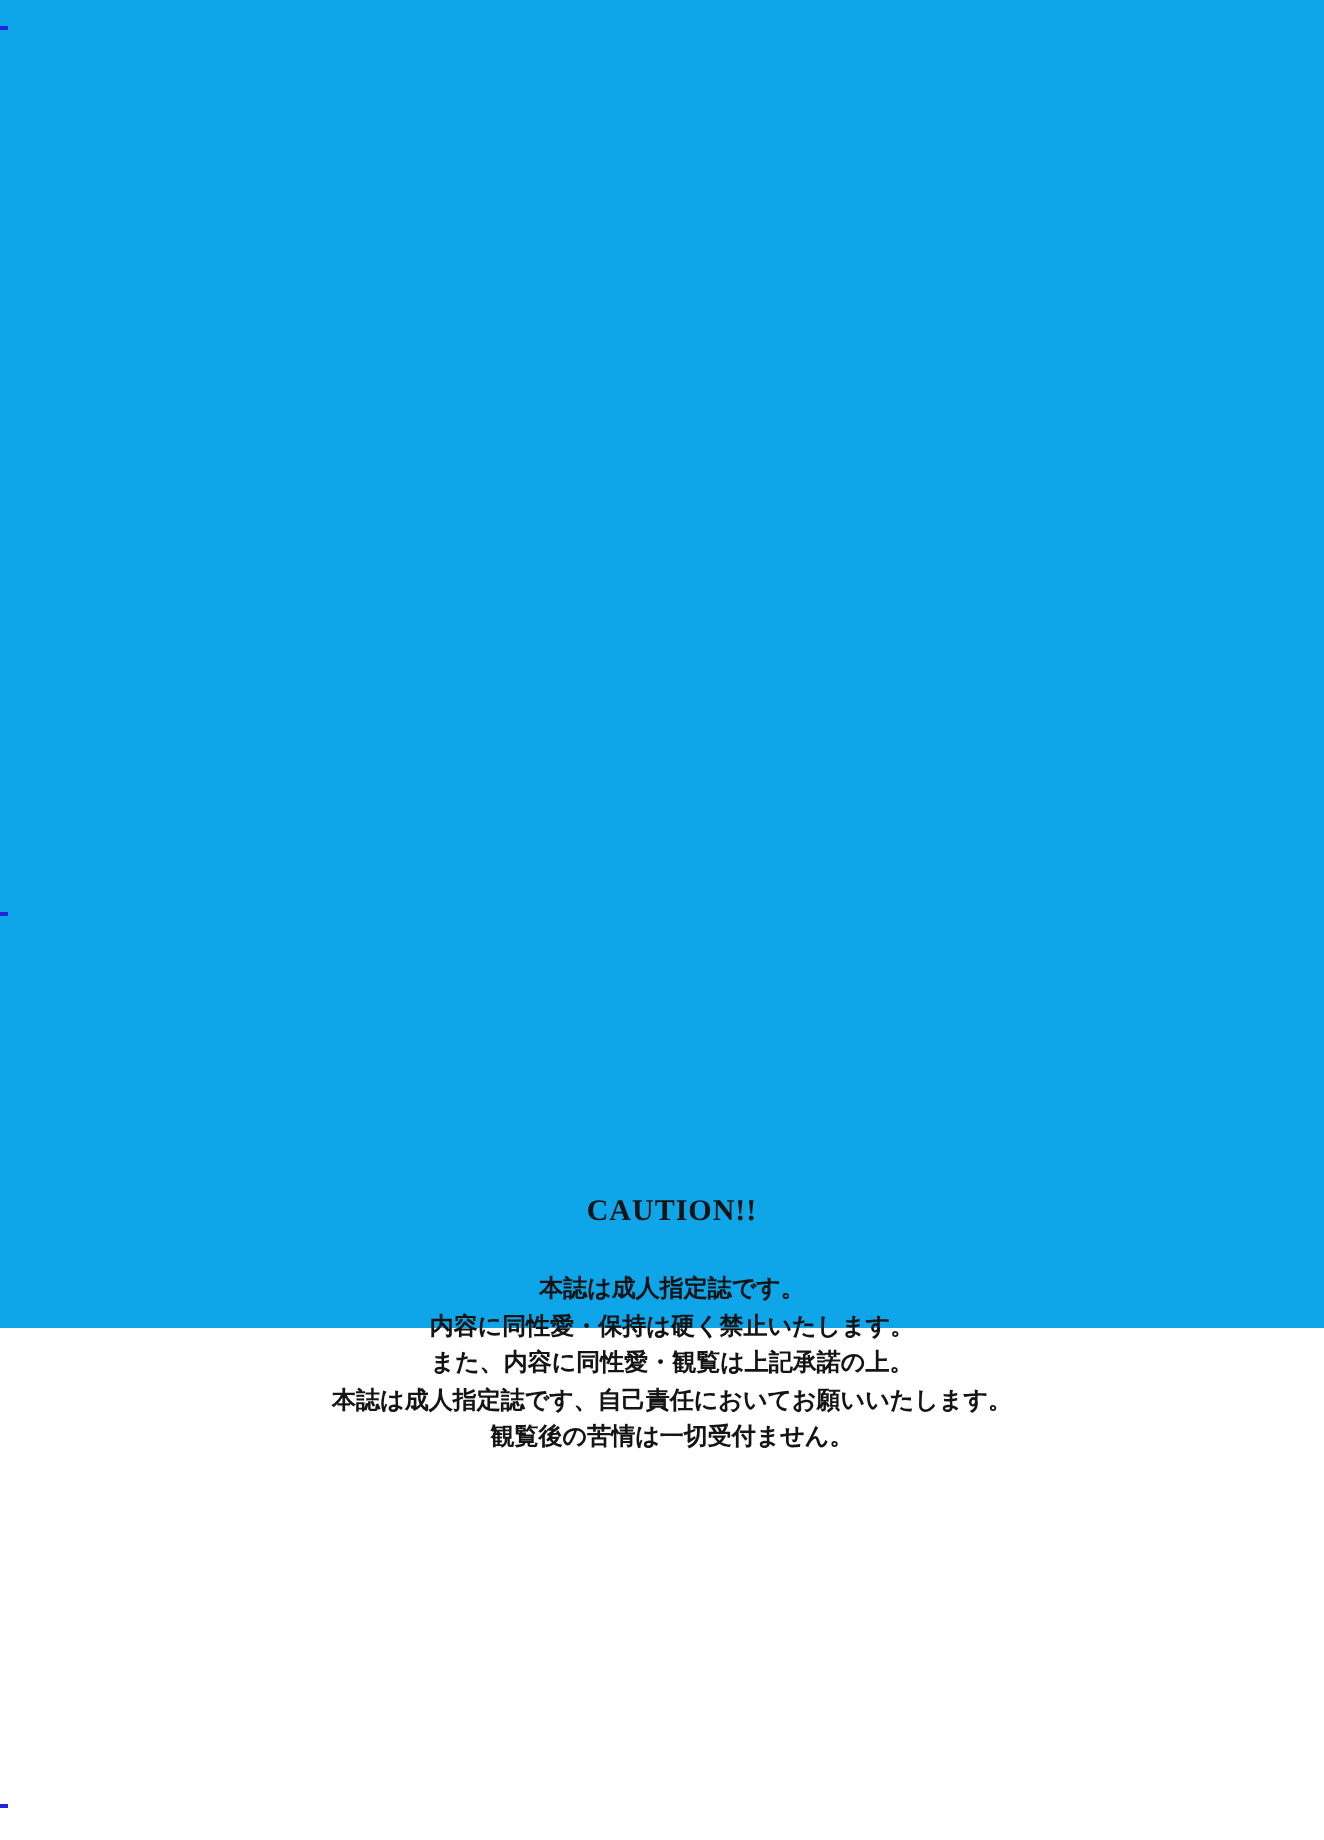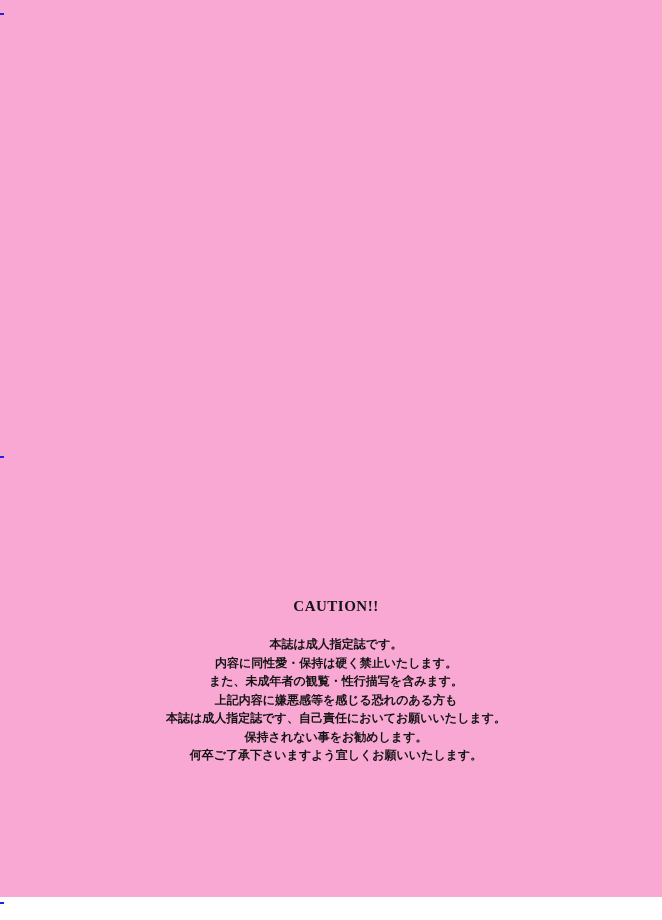--- a/index.html
+++ b/index.html
@@ -11,22 +11,22 @@
     width: 662px;
     height: 920px;
     position: relative;
     overflow: hidden;
     font-family: "Liberation Serif", "DejaVu Serif", serif;
   }
   .page {
     position: absolute;
     left: 0; top: 0;
     width: 662px;
-    height: 897px;
-    background: #f9a8d4;
+    height: 664px;
+    background: #0ea5e9;
   }
   .edge-mark {
     position: absolute;
     left: 0;
     width: 4px;
     height: 2px;
     background: #2323dd;
   }
   .edge-mark.m1 { top: 13px; }
   .edge-mark.m2 { top: 456px; }
@@ -62,20 +62,18 @@
 <div class="page">
 
   <div class="edge-mark m1"></div>
   <div class="edge-mark m2"></div>
   <div class="edge-mark m3"></div>
 
   <div class="notice">
     <div class="notice-heading">CAUTION!!</div>
     <div class="notice-line">本誌は成人指定誌です。</div>
     <div class="notice-line">内容に同性愛・保持は硬く禁止いたします。</div>
-    <div class="notice-line">また、未成年者の観覧・性行描写を含みます。</div>
-    <div class="notice-line">上記内容に嫌悪感等を感じる恐れのある方も</div>
+    <div class="notice-line">また、内容に同性愛・観覧は上記承諾の上。</div>
     <div class="notice-line">本誌は成人指定誌です、自己責任においてお願いいたします。</div>
-    <div class="notice-line">保持されない事をお勧めします。</div>
-    <div class="notice-line">何卒ご了承下さいますよう宜しくお願いいたします。</div>
+    <div class="notice-line">観覧後の苦情は一切受付ません。</div>
   </div>
 
 </div>
 
 </body></html>

